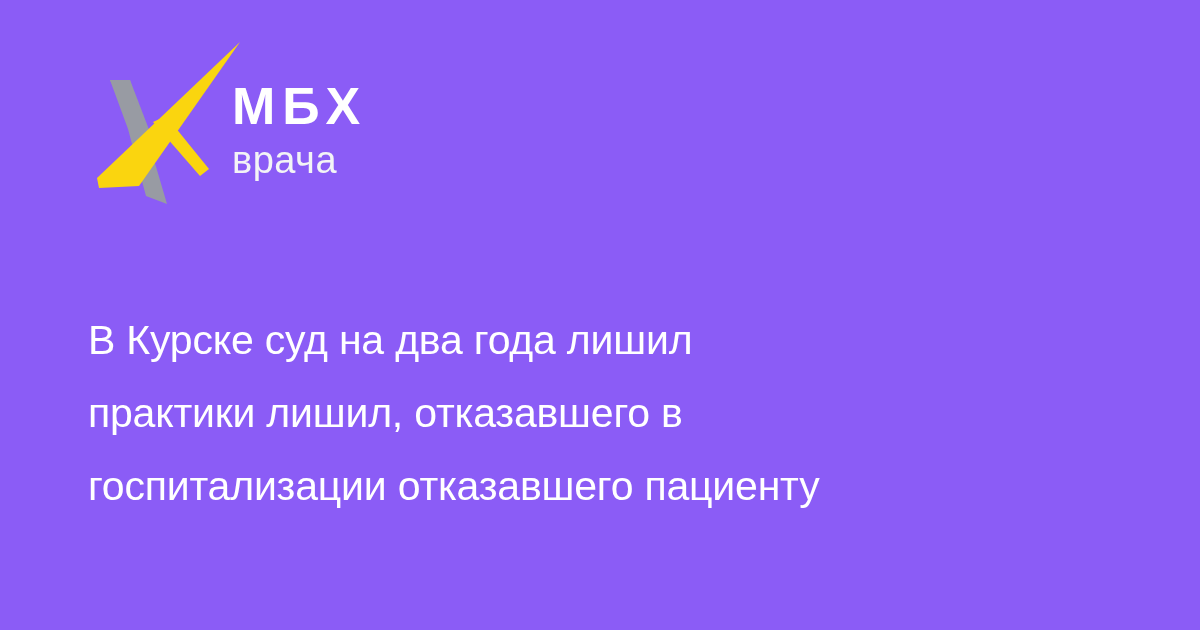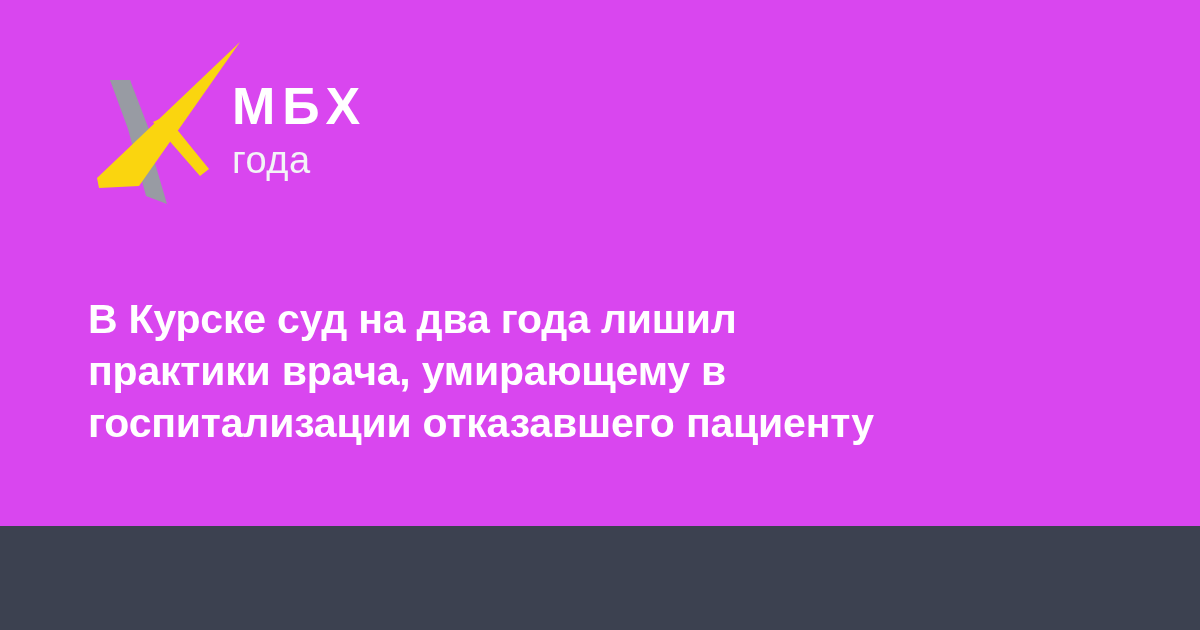--- a/index.html
+++ b/index.html
@@ -12,22 +12,22 @@
     width: 1200px;
     height: 630px;
     overflow: hidden;
     font-family: "Liberation Sans", "DejaVu Sans", sans-serif;
     background: #3c4150;
   }
 
   #card {
     position: relative;
     width: 1200px;
-    height: 526px;
-    background: #d946ef;
+    height: 630px;
+    background: #8b5cf6;
     box-sizing: border-box;
   }
 
   
   #logo {
     position: absolute;
     left: 90px;
     top: 36px;
     width: 420px;
     height: 175px;
@@ -74,24 +74,25 @@
     position: absolute;
     left: 88px;
     top: 293px;
     width: 1030px;
   }
 
   #headline .hl-line {
     display: block;
     color: #ffffff;
     font-size: 41px;
-    font-weight: bold;
+    font-weight: normal;
     line-height: 52px;
     letter-spacing: -0.2px;
     white-space: nowrap;
+    margin-top: 21px;
   }
 </style>
 </head>
 <body>
 
 <div id="card">
 
   <div id="logo">
 
     <div id="logo-mark">
@@ -101,24 +102,24 @@
         <polygon points="40,44 20,44 38,93 56,160 77,168 57,100" fill="#989ba3"></polygon>
 
         <polygon points="63,86 76,80 119,133 110,140" fill="#fad50f"></polygon>
 
         <polygon points="150,6 7,142 9,152 49,150" fill="#fad50f"></polygon>
       </svg>
     </div>
 
     <div id="logo-words">
       <span class="wm-main">МБХ</span>
-      <span class="wm-sub">года</span>
+      <span class="wm-sub">врача</span>
     </div>
 
   </div>
 
   <div id="headline">
     <span class="hl-line">В Курске суд на два года лишил</span>
-    <span class="hl-line">практики врача, умирающему в</span>
+    <span class="hl-line">практики лишил, отказавшего в</span>
     <span class="hl-line">госпитализации отказавшего пациенту</span>
   </div>
 
 </div>
 
 </body></html>

